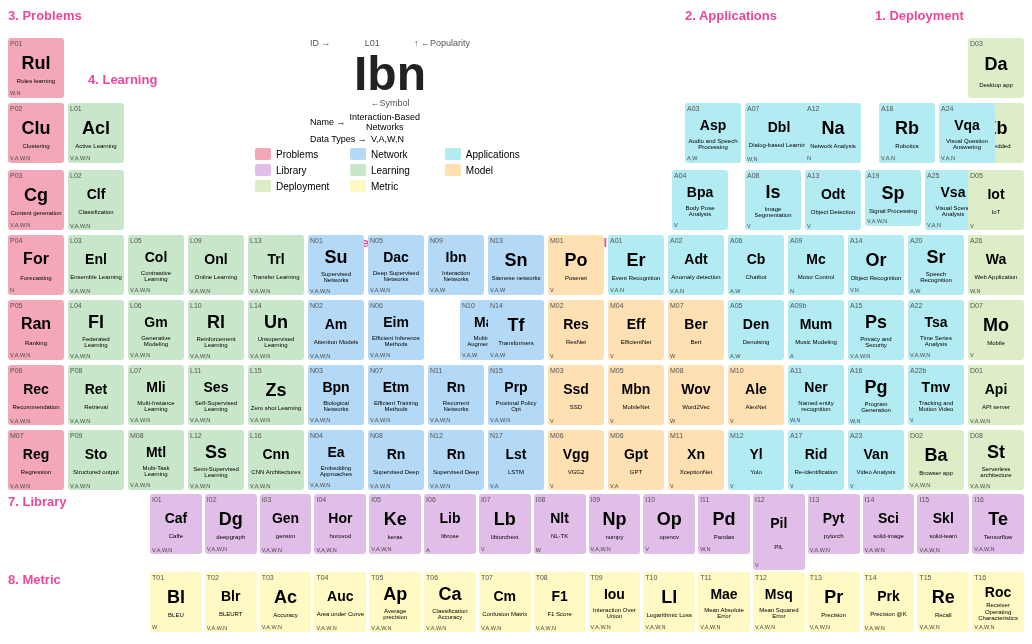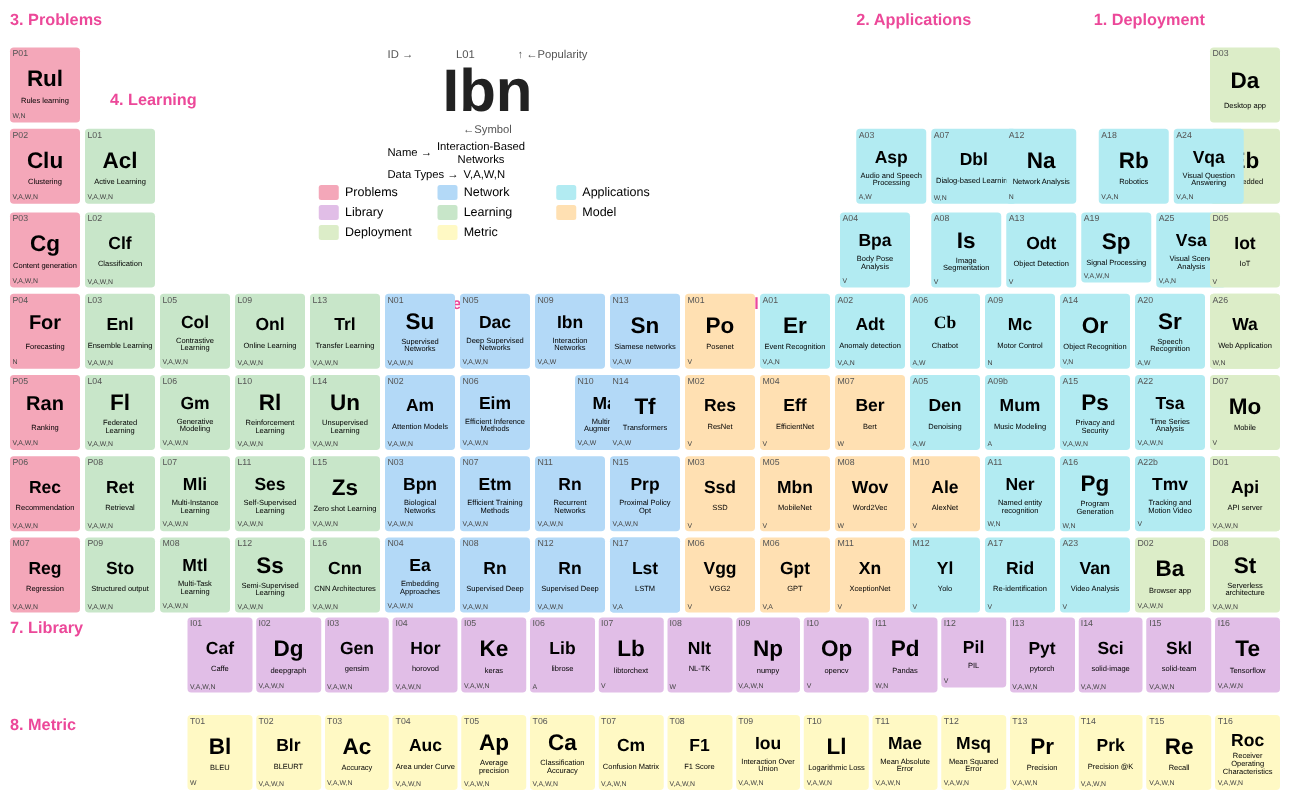--- a/index.html
+++ b/index.html
@@ -548,21 +548,21 @@
   </div>
   <div class="cell color-model" style="left:668px;top:430px;width:56px;height:60px;">
     <div class="cell-id">M11</div>
     <div class="cell-symbol" style="font-size:14px;">Xn</div>
     <div class="cell-name">XceptionNet</div>
     <div class="cell-types">V</div>
   </div>
 
   <div class="cell color-applications" style="left:728px;top:235px;width:56px;height:60px;">
     <div class="cell-id">A06</div>
-    <div class="cell-symbol" style="font-size:14px;font-family:Liberation Serif, serif;">Cb</div>
+    <div class="cell-symbol" style="font-size:14px;">Cb</div>
     <div class="cell-name">Chatbot</div>
     <div class="cell-types">A,W</div>
   </div>
   <div class="cell color-applications" style="left:728px;top:300px;width:56px;height:60px;">
     <div class="cell-id">A05</div>
     <div class="cell-symbol" style="font-size:14px;">Den</div>
     <div class="cell-name">Denoising</div>
     <div class="cell-types">A,W</div>
   </div>
   <div class="cell color-model" style="left:728px;top:365px;width:56px;height:60px;">
@@ -802,21 +802,21 @@
       <div class="cell-symbol" style="font-size:18px;">Op</div>
       <div class="cell-name">opencv</div>
       <div class="cell-types">V</div>
     </div>
     <div class="cell color-library" style="position:relative;width:56px;height:60px;">
       <div class="cell-id">I11</div>
       <div class="cell-symbol" style="font-size:18px;">Pd</div>
       <div class="cell-name">Pandas</div>
       <div class="cell-types">W,N</div>
     </div>
-    <div class="cell color-library" style="position:relative;width:56px;height:56px;">
+    <div class="cell color-library" style="position:relative;width:56px;height:76px;">
       <div class="cell-id">I12</div>
       <div class="cell-symbol" style="font-size:14px;">Pil</div>
       <div class="cell-name">PIL</div>
       <div class="cell-types">V</div>
     </div>
     <div class="cell color-library" style="position:relative;width:56px;height:60px;">
       <div class="cell-id">I13</div>
       <div class="cell-symbol" style="font-size:14px;">Pyt</div>
       <div class="cell-name">pytorch</div>
       <div class="cell-types">V,A,W,N</div>

